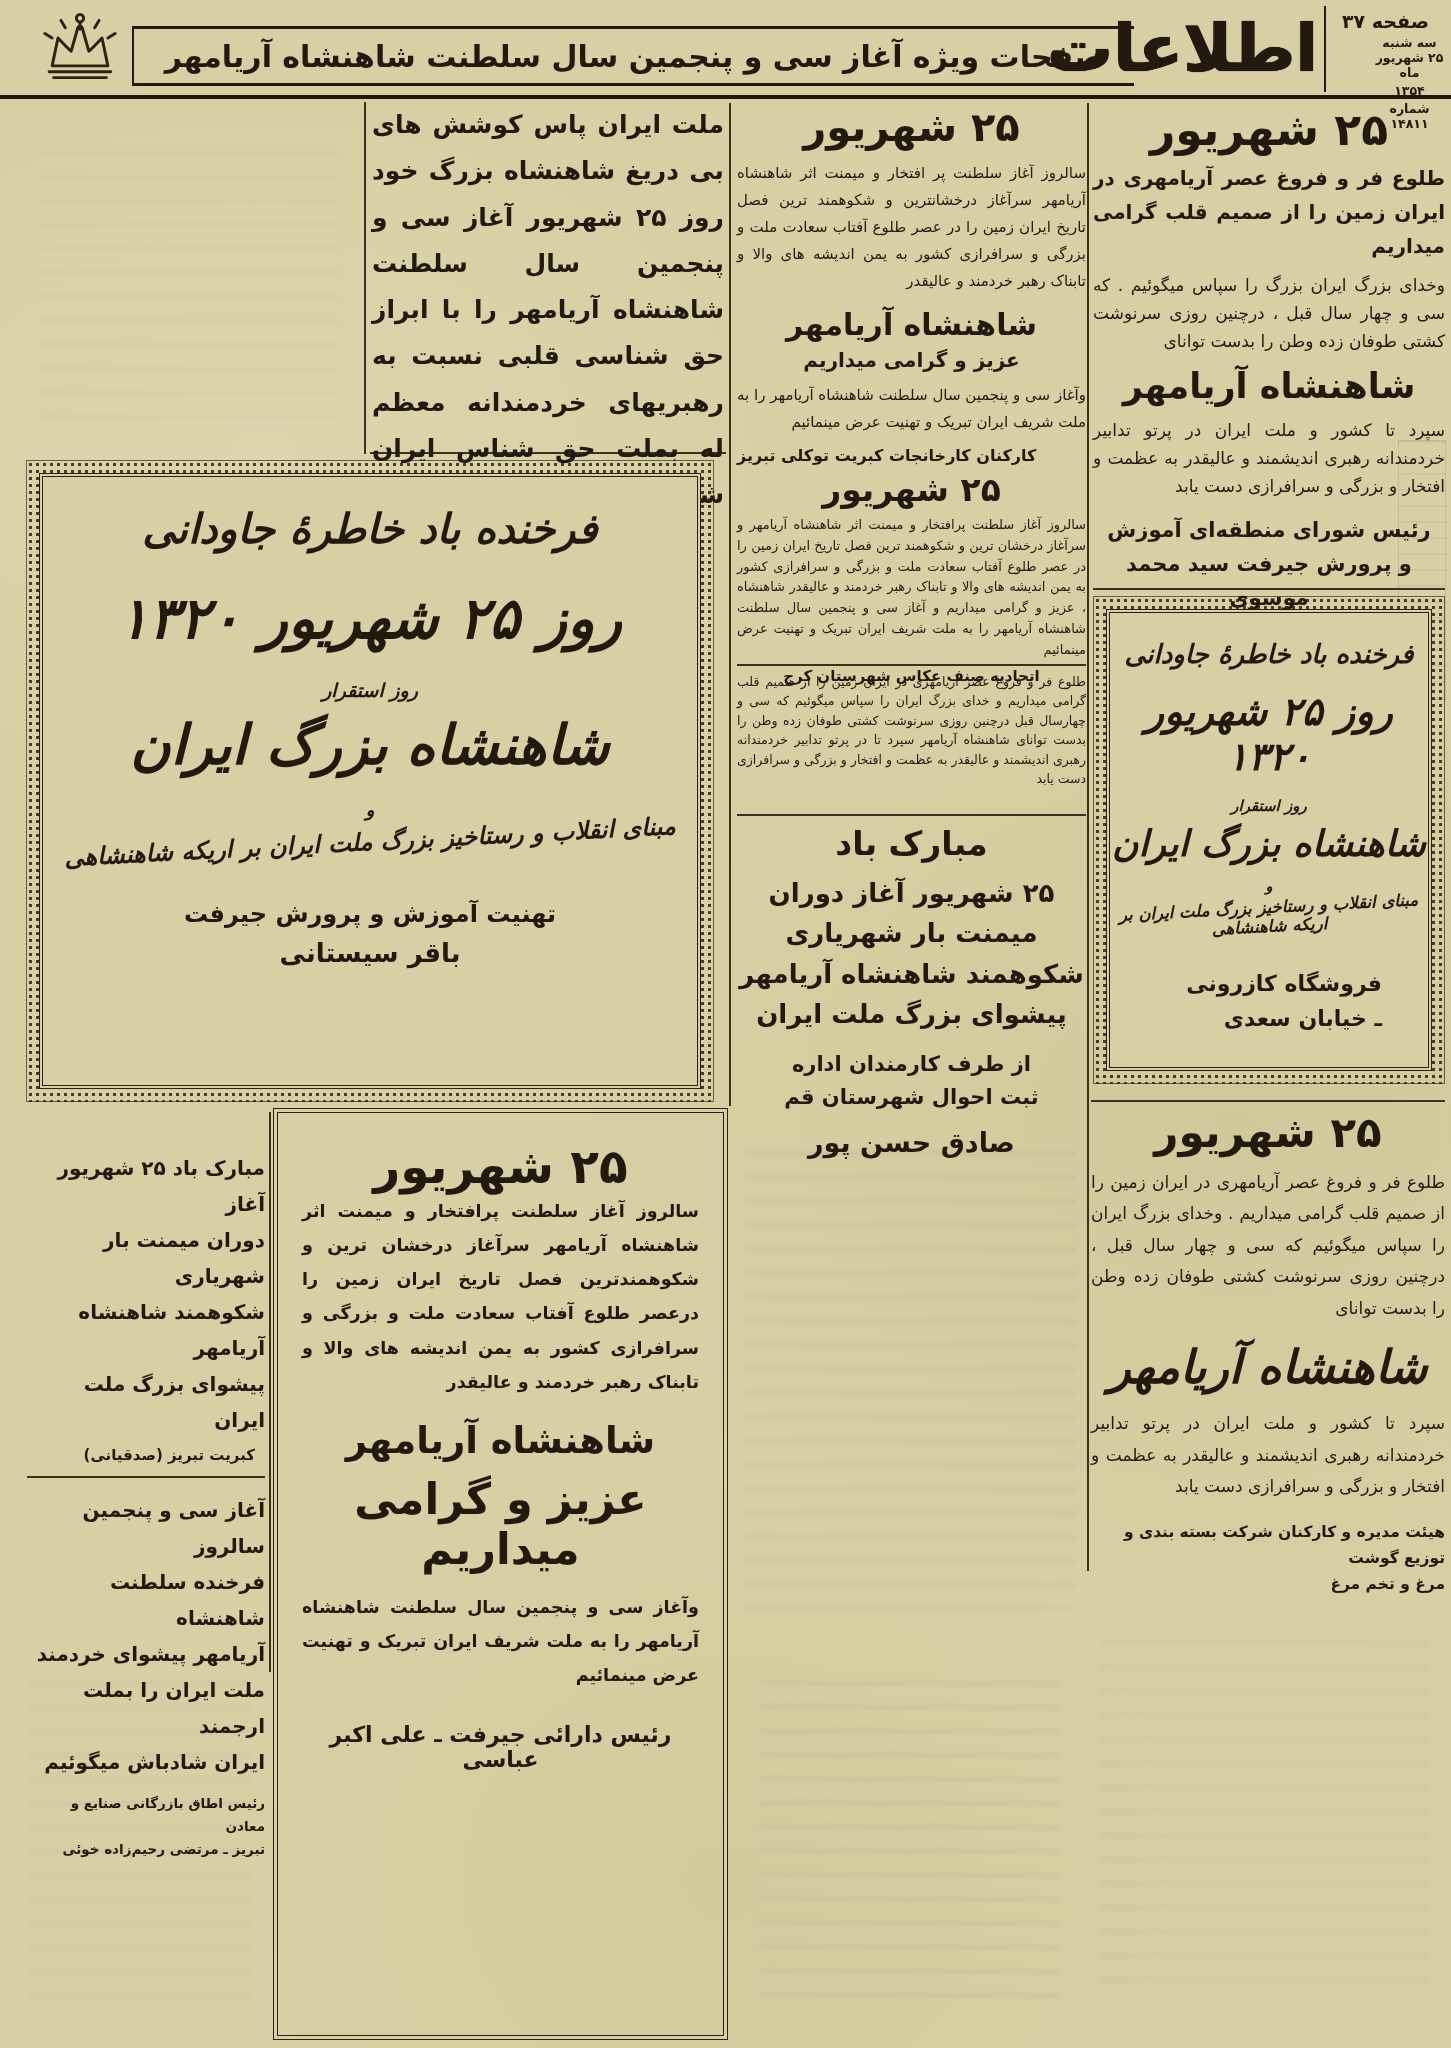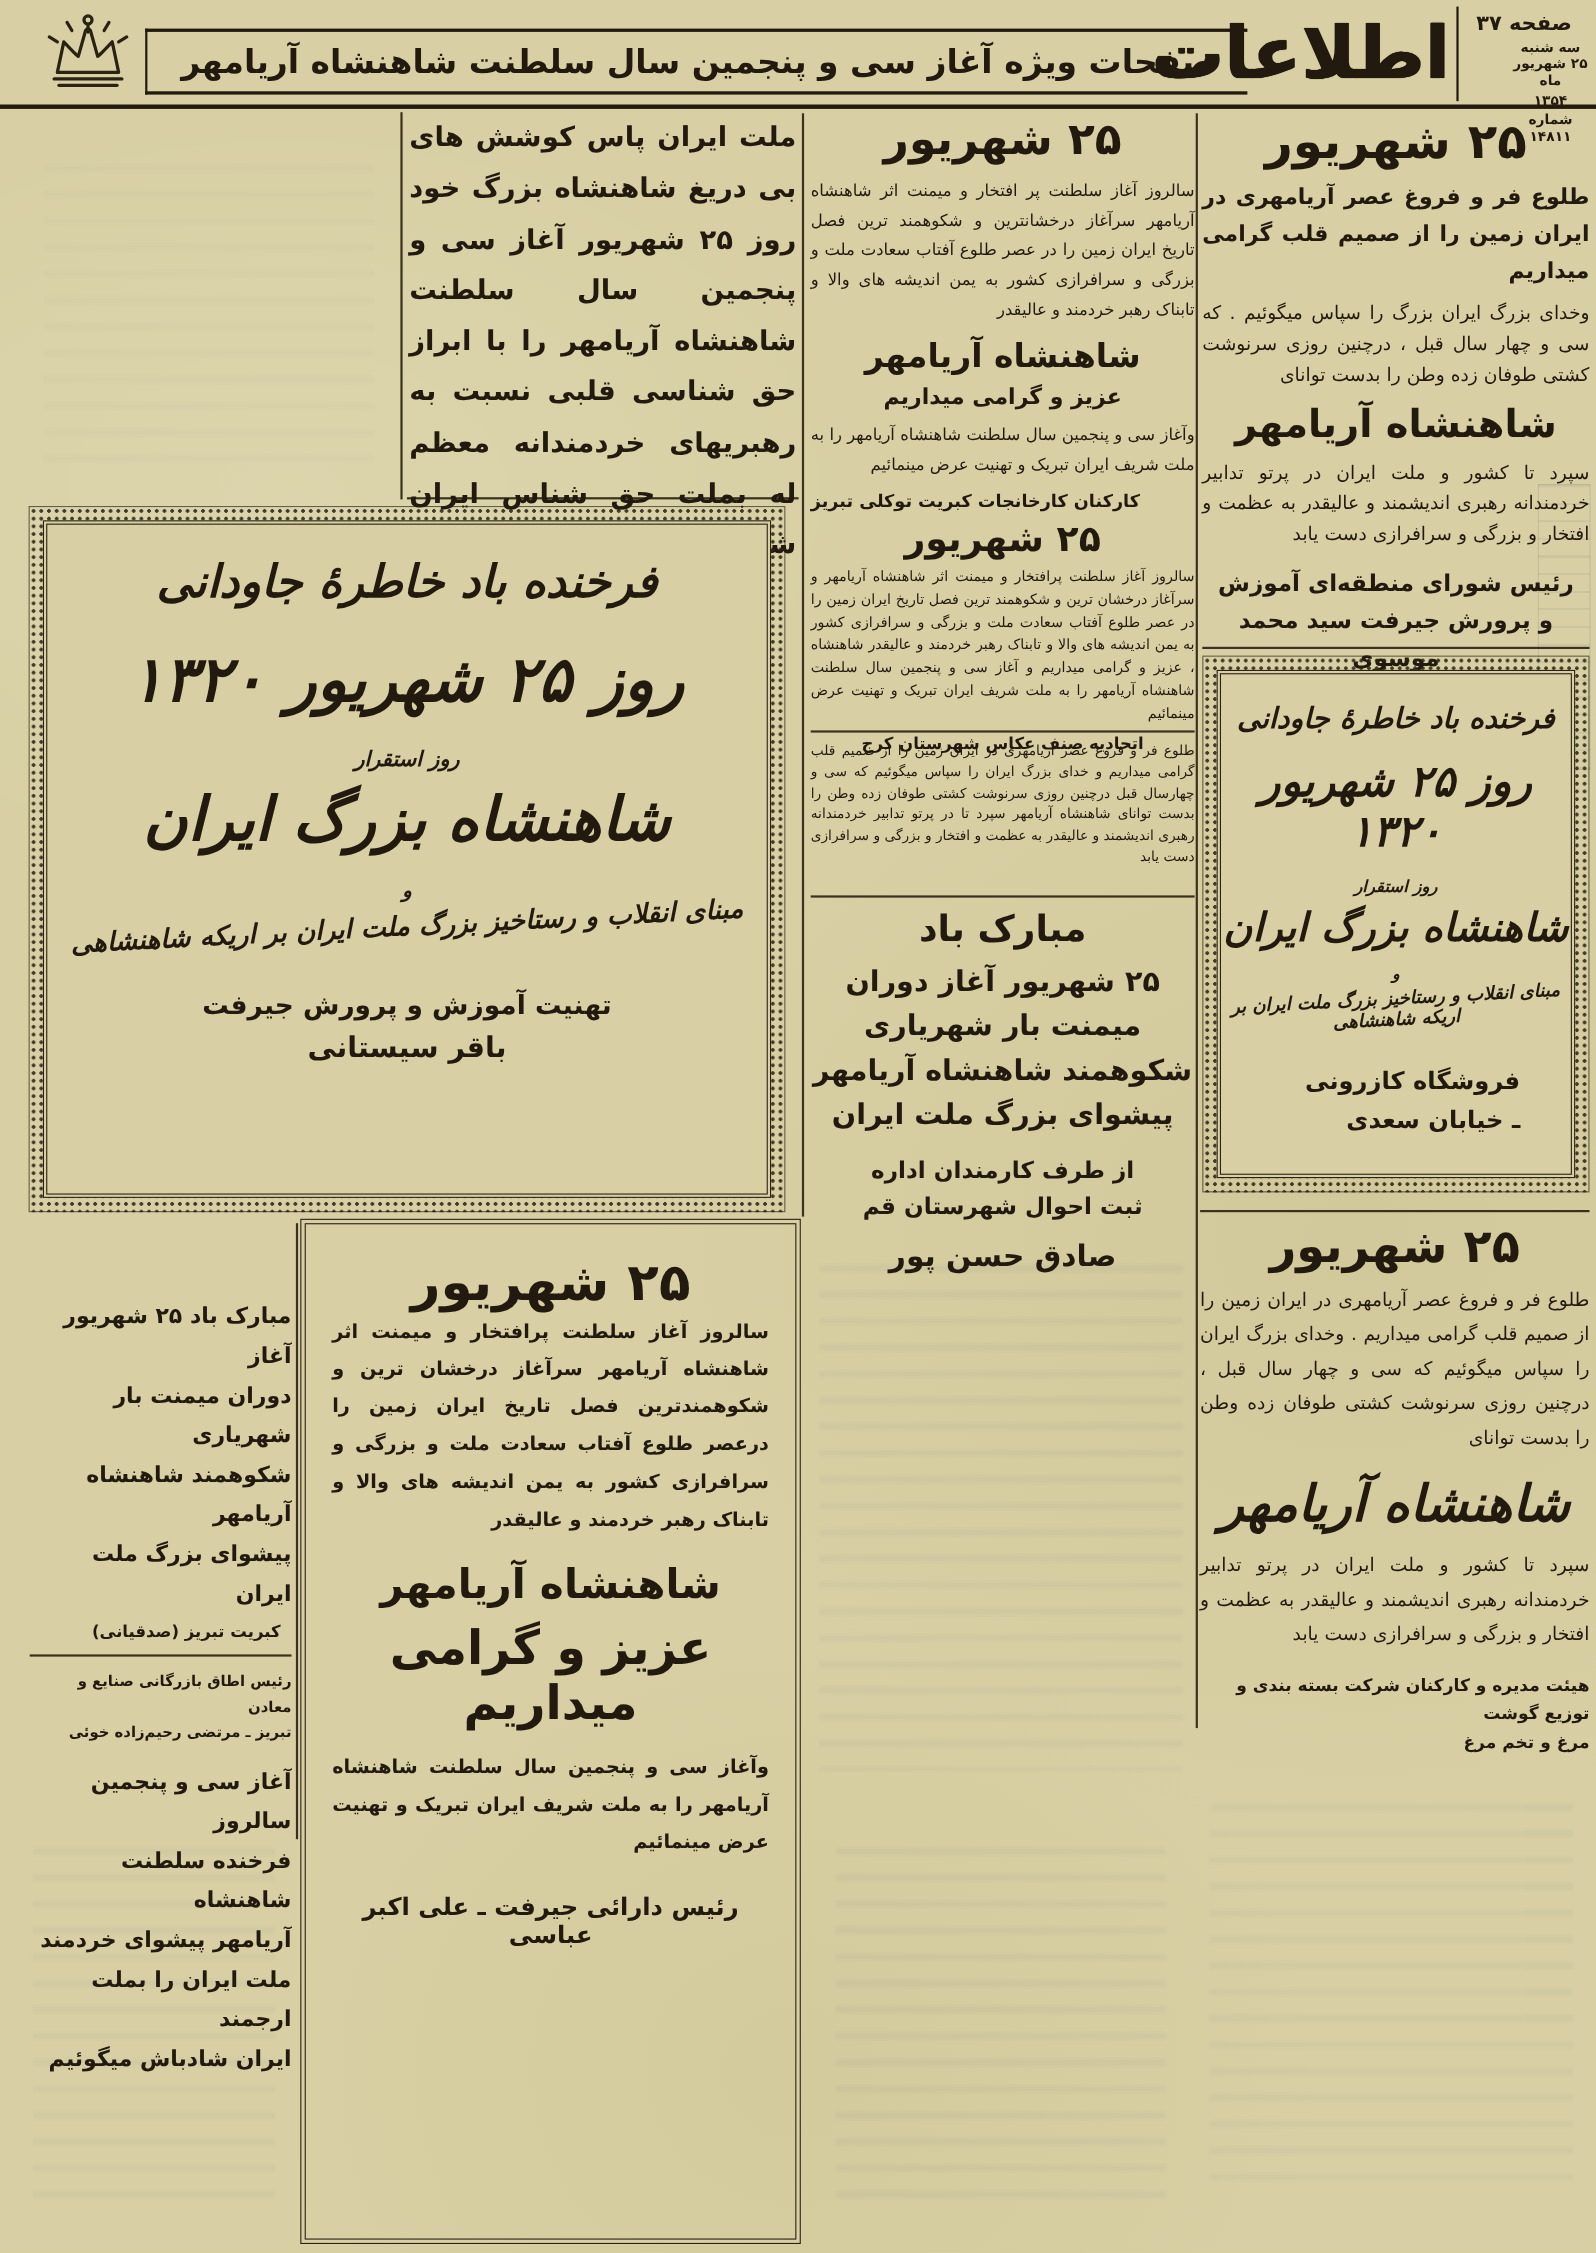--- a/index.html
+++ b/index.html
@@ -199,29 +199,29 @@
     <div style="padding:26px 24px;">
       <div class="center b" style="font-size:47px;">۲۵ شهریور</div>
       <div class="just b" style="font-size:17.5px;line-height:1.95;">سالروز آغاز سلطنت پرافتخار و میمنت اثر شاهنشاه آریامهر سرآغاز درخشان ترین و شکوهمندترین فصل تاریخ ایران زمین را درعصر طلوع آفتاب سعادت ملت و بزرگی و سرافرازی کشور به یمن اندیشه های والا و تابناک رهبر خردمند و عالیقدر</div>
       <div class="center b" style="font-size:37px;margin-top:20px;">شاهنشاه آریامهر</div>
       <div class="center b" style="font-size:43px;margin-top:12px;">عزیز و گرامی میداریم</div>
       <div class="just b" style="font-size:17.5px;line-height:1.95;margin-top:16px;">وآغاز سی و پنجمین سال سلطنت شاهنشاه آریامهر را به ملت شریف ایران تبریک و تهنیت عرض مینمائیم</div>
       <div class="center b" style="font-size:22px;margin-top:30px;">رئیس دارائی جیرفت ـ علی اکبر عباسی</div>
     </div>
   </div>
 
-  <section class="art" style="left:27px;top:1178px;width:238px;">
+  <section class="art" style="left:27px;top:1150px;width:238px;">
     <div class="b prel" style="font-size:20px;line-height:1.8;text-align:right;">مبارک باد ۲۵ شهریور آغاز
 دوران میمنت بار شهریاری
 شکوهمند شاهنشاه آریامهر
 پیشوای بزرگ ملت ایران</div>
     <div class="b" style="font-size:15px;margin-top:8px;text-align:right;padding-right:10px;">کبریت تبریز (صدقیانی)</div>
     <div style="border-top:2px solid var(--rule);margin-top:12px;"></div>
-    <div class="b prel" style="font-size:13.5px;line-height:1.7;margin-top:12px;text-align:right;">رئیس اطاق بازرگانی صنایع و معادن
-تبریز ـ مرتضی رحیم‌زاده خوئی</div>
     <div class="b prel" style="font-size:20px;line-height:1.8;margin-top:14px;text-align:right;">آغاز سی و پنجمین سالروز
 فرخنده سلطنت شاهنشاه
 آریامهر پیشوای خردمند
 ملت ایران را بملت ارجمند
 ایران شادباش میگوئیم</div>
+    <div class="b prel" style="font-size:13.5px;line-height:1.7;margin-top:12px;text-align:right;">رئیس اطاق بازرگانی صنایع و معادن
+تبریز ـ مرتضی رحیم‌زاده خوئی</div>
   </section>
 
 </div>
 
 </body></html>

